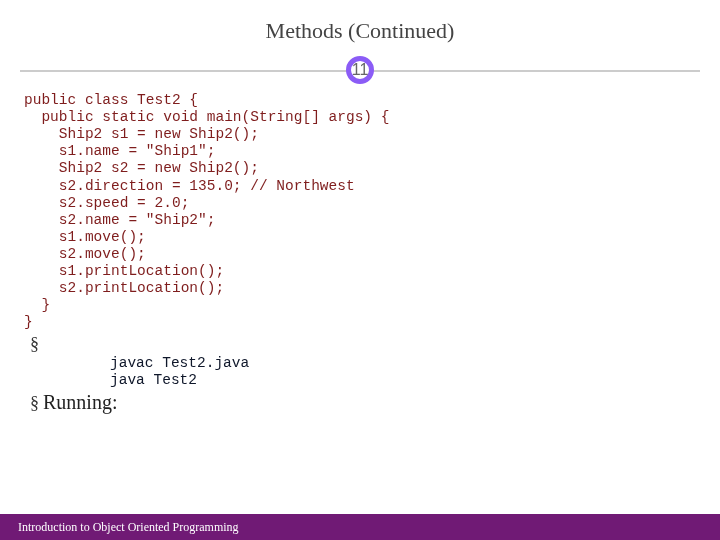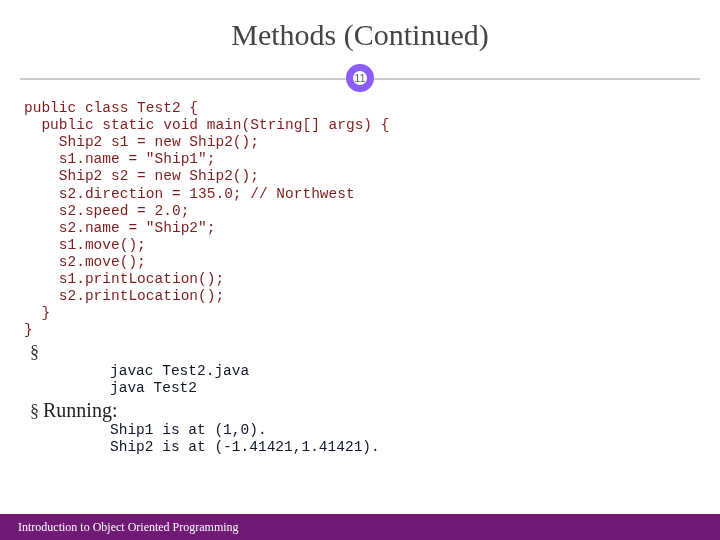--- a/index.html
+++ b/index.html
@@ -12,21 +12,21 @@
     overflow: hidden;
   }
   .slide {
     width: 720px;
     height: 540px;
     padding: 18px 30px 0 30px;
     position: relative;
   }
   .title {
     text-align: center;
-    font-size: 30px;
+    font-size: 22px;
     color: #444;
     font-weight: normal;
     margin-bottom: 12px;
   }
   .rule-wrap {
     position: relative;
     height: 30px;
     margin-bottom: 6px;
   }
   .rule {
@@ -39,25 +39,25 @@
   }
   .pagenum {
     position: absolute;
     left: 50%;
     top: 0;
     transform: translateX(-50%);
     width: 28px;
     height: 28px;
     border-radius: 50%;
     background: #fff;
-    border: 7px solid #8b5cf6;
+    border: 5px solid #8b5cf6;
     display: flex;
     align-items: center;
     justify-content: center;
-    font-size: 11px;
+    font-size: 16px;
     color: #666;
     font-family: Arial, sans-serif;
   }
   .code {
     font-family: 'Courier New', monospace;
     font-size: 14.5px;
     line-height: 1.18;
     white-space: pre;
     color: #7f1d1d;
     margin-left: -6px;
@@ -131,20 +131,18 @@
   <div class="section">
     <span class="curly">§</span>
   </div>
   <div class="subcode">javac Test2.java
 java Test2</div>
 
   <div class="section">
     <span class="curly">§</span>
     <span class="section-label">Running:</span>
   </div>
-  <div class="subcode">Ship1 is at (1,0).
-Ship2 is at (-1.41421,1.41421).</div>
 
   <div class="footer">
     <span>Introduction to Object Oriented Programming</span>
   </div>
 
 </div>
 
 </body></html>

